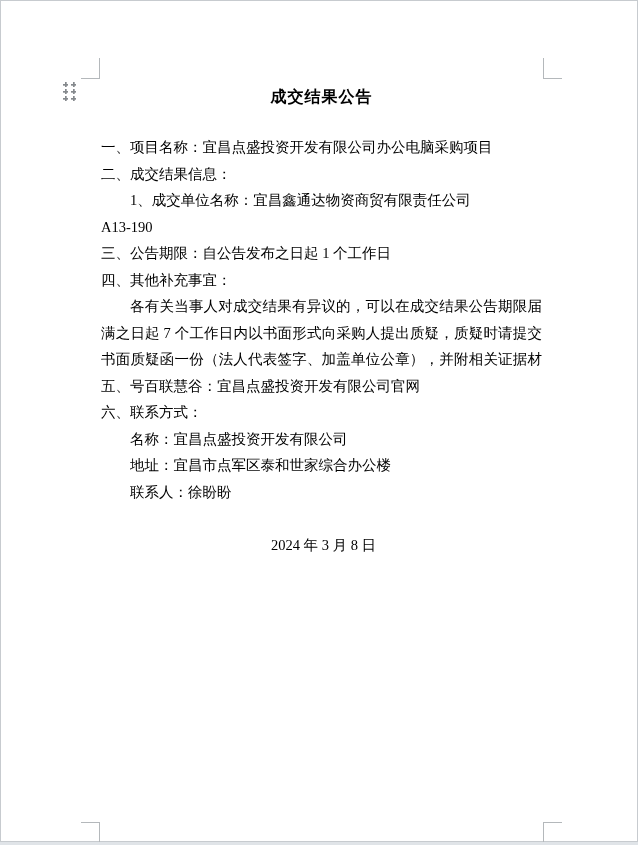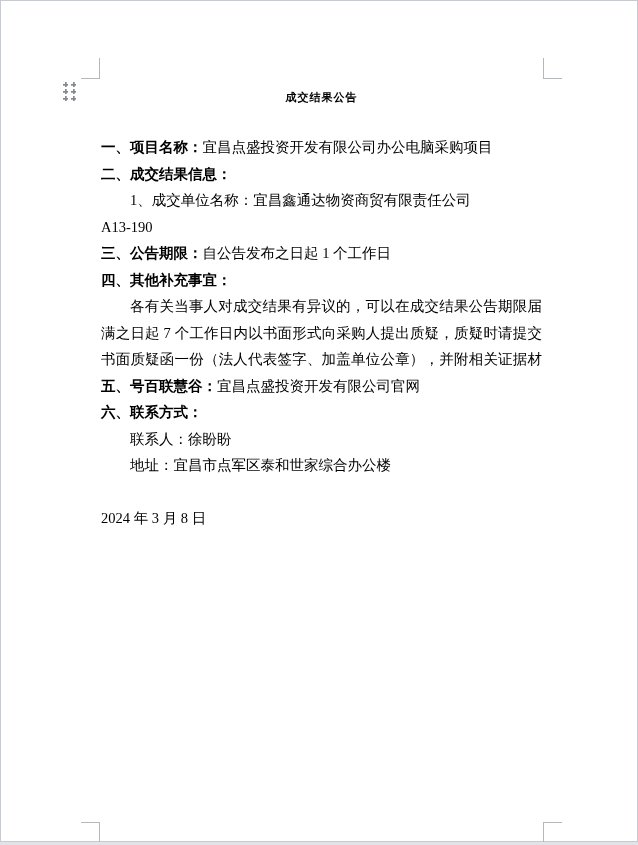--- a/index.html
+++ b/index.html
@@ -54,40 +54,40 @@
     position: absolute;
     left: 100px;
     top: 82px;
     width: 441px;
     color: #000000;
     font-size: 14.5px;
   }
   .title {
     text-align: center;
     font-weight: bold;
-    font-size: 11px;
+    font-size: 16px;
     line-height: 28px;
     margin-bottom: 23px;
     letter-spacing: 1px;
   }
   .line {
     line-height: 26.5px;
     min-height: 26.5px;
     white-space: pre-wrap;
   }
   .line.indent { text-indent: 29px; }
   .line.fill {
     text-align: justify;
     text-align-last: justify;
   }
-  .seg.b { font-weight: bold; }
+  .seg.b { font-weight: normal; }
   .date-line {
     line-height: 26.5px;
     margin-top: 26.5px;
-    text-align: left;
+    text-align: center;
     margin-right: -4px;
   }
 </style>
 </head>
 <body>
 
 <div class="page">
 
   <div class="handle" title="">
     <i></i>
@@ -110,19 +110,20 @@
         <div class="line"><span class="seg b">二、成交结果信息：</span></div>
         <div class="line indent"><span class="seg">1、成交单位名称：宜昌鑫通达物资商贸有限责任公司</span></div>
         <div class="line"><span class="seg">A13-190</span></div>
         <div class="line"><span class="seg b">三、公告期限：</span><span class="seg">自公告发布之日起 1 个工作日</span></div>
         <div class="line"><span class="seg b">四、其他补充事宜：</span></div>
         <div class="line indent fill"><span class="seg">各有关当事人对成交结果有异议的，可以在成交结果公告期限届</span></div>
         <div class="line fill"><span class="seg">满之日起 7 个工作日内以书面形式向采购人提出质疑，质疑时请提交</span></div>
         <div class="line fill"><span class="seg">书面质疑函一份（法人代表签字、加盖单位公章），并附相关证据材</span></div>
         <div class="line"><span class="seg b">五、号百联慧谷：</span><span class="seg">宜昌点盛投资开发有限公司官网</span></div>
         <div class="line"><span class="seg b">六、联系方式：</span></div>
+        <div class="line indent"><span class="seg">名称：宜昌点盛投资开发有限公司</span></div>
+        <div class="line indent"><span class="seg">地址：宜昌市点军区泰和世家综合办公楼</span></div>
         <div class="line indent"><span class="seg">联系人：徐盼盼</span></div>
-        <div class="line indent"><span class="seg">地址：宜昌市点军区泰和世家综合办公楼</span></div>
       </div>
     <div class="date-line">2024 年 3 月 8 日</div>
   </div>
 
 </div>
 
 </body></html>

